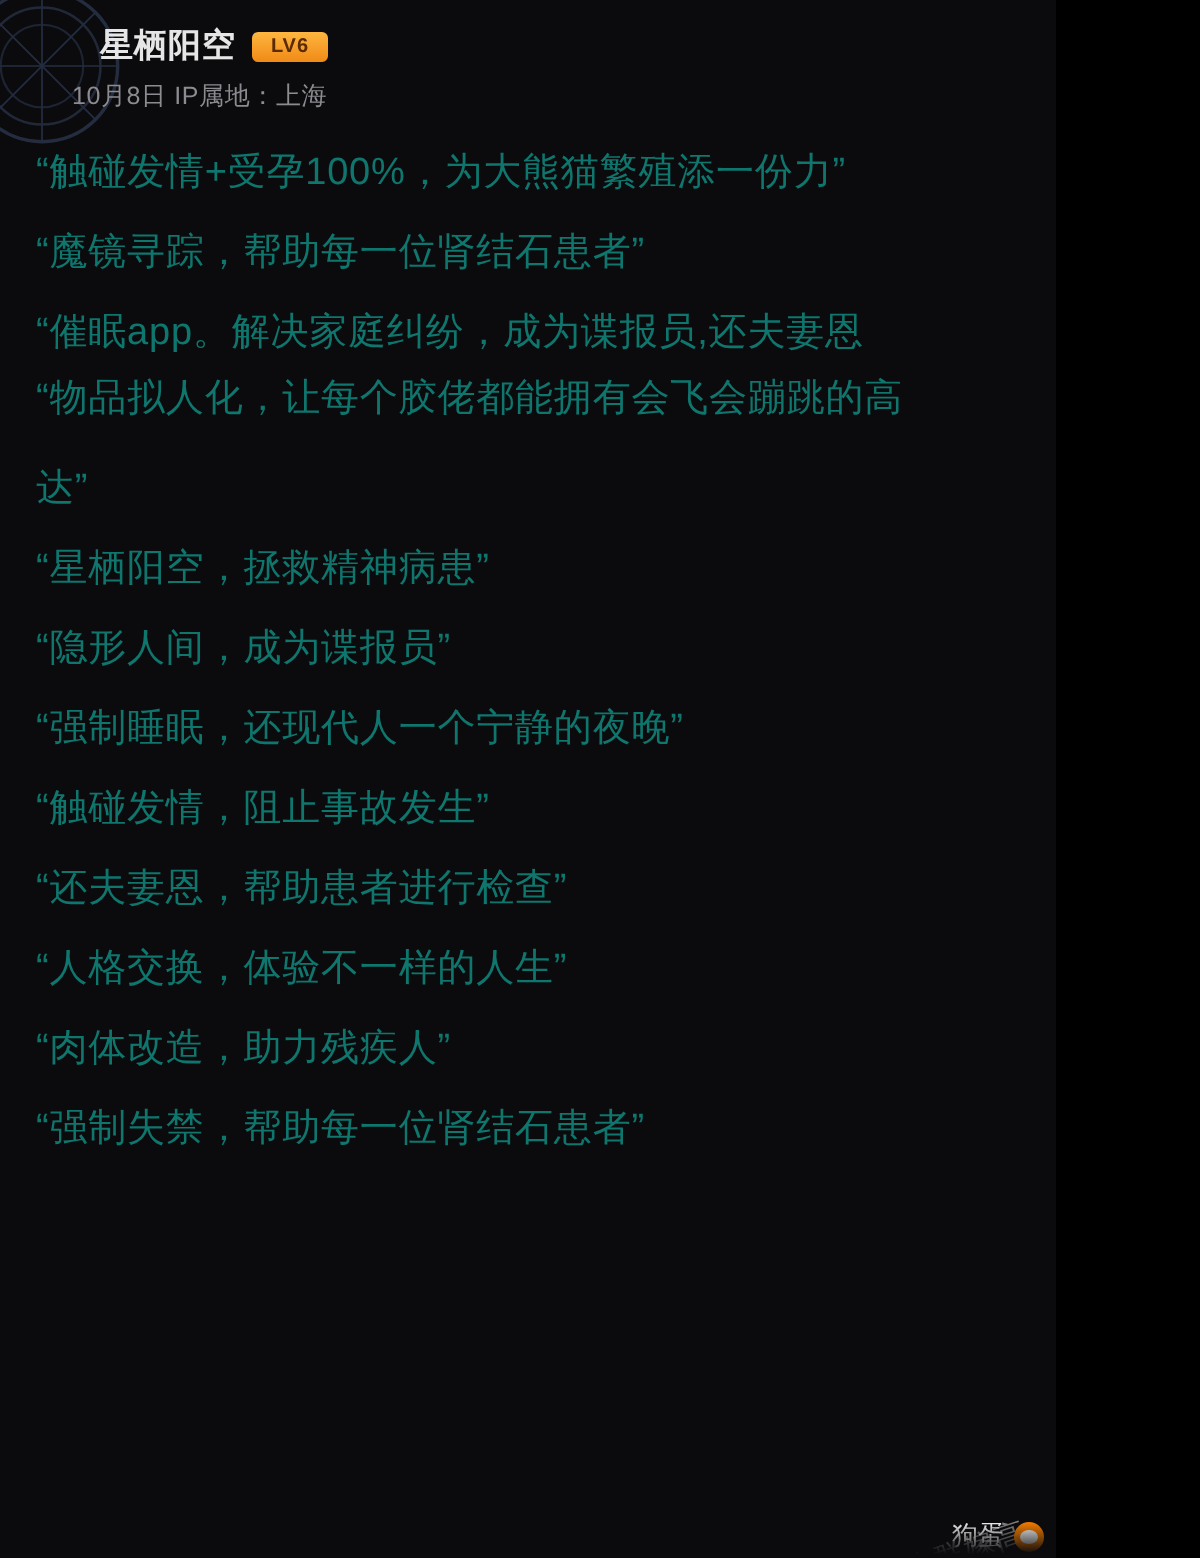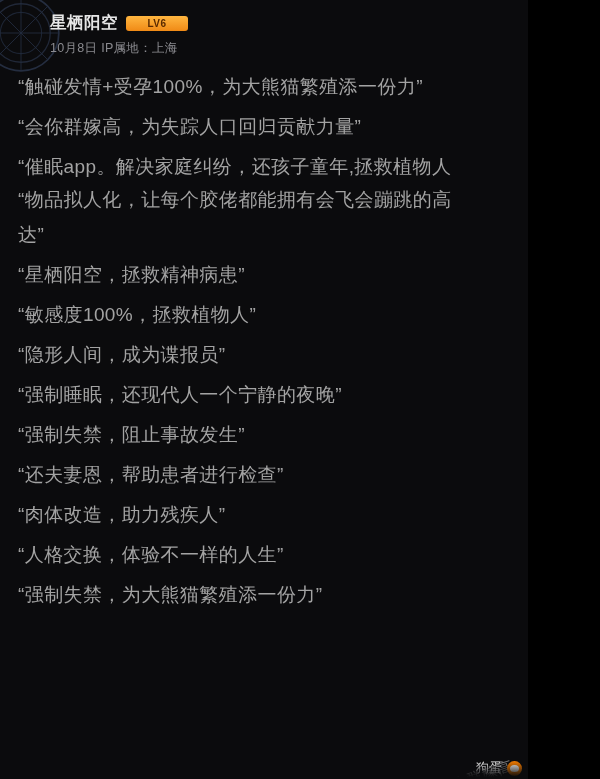--- a/index.html
+++ b/index.html
@@ -55,46 +55,46 @@
     color: #e6e6e6;
     letter-spacing: 0.5px;
   }
 
   .level-badge {
     display: inline-flex;
     align-items: center;
     justify-content: center;
     min-width: 30px;
     height: 15px;
-    padding: 0 16px;
+    padding: 0 4px;
     border-radius: 3px;
     background: linear-gradient(180deg, #ffb640 0%, #f08a16 100%);
     color: #5a2a00;
     font-size: 10px;
     font-weight: bold;
     line-height: 15px;
     letter-spacing: 0.5px;
   }
 
   .meta-row {
-    margin-left: 34px;
+    margin-left: 20px;
     margin-top: 6px;
     font-size: 12.5px;
     color: #8b8b90;
     letter-spacing: 0.3px;
   }
 
   .content {
     padding: 14px 18px 0 18px;
   }
 
   .line {
     font-size: 19px;
     line-height: 33px;
-    color: #a3a3a3;
+    color: #0f766e;
     letter-spacing: 0.4px;
     margin: 0 0 7px 0;
     word-break: break-word;
   }
 
   .footer-mark {
     position: absolute;
     right: 6px;
     bottom: 2px;
     display: flex;
@@ -171,33 +171,32 @@
   <div class="header">
     <div class="name-row">
       <span class="username">星栖阳空</span>
       <span class="level-badge">LV6</span>
     </div>
     <div class="meta-row">10月8日 IP属地：上海</div>
   </div>
 
   <div class="content">
     <p class="line">“触碰发情+受孕100%，为大熊猫繁殖添一份力”</p>
-    <p class="line">“会你群嫁高，为失踪人口回归贡献力量”</p>
-    <p class="line" style="margin-bottom:0">“催眠app。解决家庭纠纷，还孩子童年,拯救植物人</p>
-    <p class="line" style="margin-bottom:2px">“物品拟人化，让每个胶佬都能拥有会飞会蹦跳的高</p>
+    <p class="line">“魔镜寻踪，帮助每一位肾结石患者”</p>
+    <p class="line" style="margin-bottom:0">“催眠app。解决家庭纠纷，成为谍报员,还夫妻恩</p>
+    <p class="line" style="margin-bottom:12px">“物品拟人化，让每个胶佬都能拥有会飞会蹦跳的高</p>
     <p class="line">达”</p>
     <p class="line">“星栖阳空，拯救精神病患”</p>
-    <p class="line">“敏感度100%，拯救植物人”</p>
     <p class="line">“隐形人间，成为谍报员”</p>
     <p class="line">“强制睡眠，还现代人一个宁静的夜晚”</p>
-    <p class="line">“强制失禁，阻止事故发生”</p>
+    <p class="line">“触碰发情，阻止事故发生”</p>
     <p class="line">“还夫妻恩，帮助患者进行检查”</p>
+    <p class="line">“人格交换，体验不一样的人生”</p>
     <p class="line">“肉体改造，助力残疾人”</p>
-    <p class="line">“人格交换，体验不一样的人生”</p>
-    <p class="line">“强制失禁，为大熊猫繁殖添一份力”</p>
+    <p class="line">“强制失禁，帮助每一位肾结石患者”</p>
   </div>
 
   <div class="watermark-diag">会你群嫁高</div>
 
   <div class="footer-mark">
     <span class="footer-left">狗蛋</span>
     <span class="weibo-eye"></span>
   </div>
 
   <div class="fade-bottom"></div>

